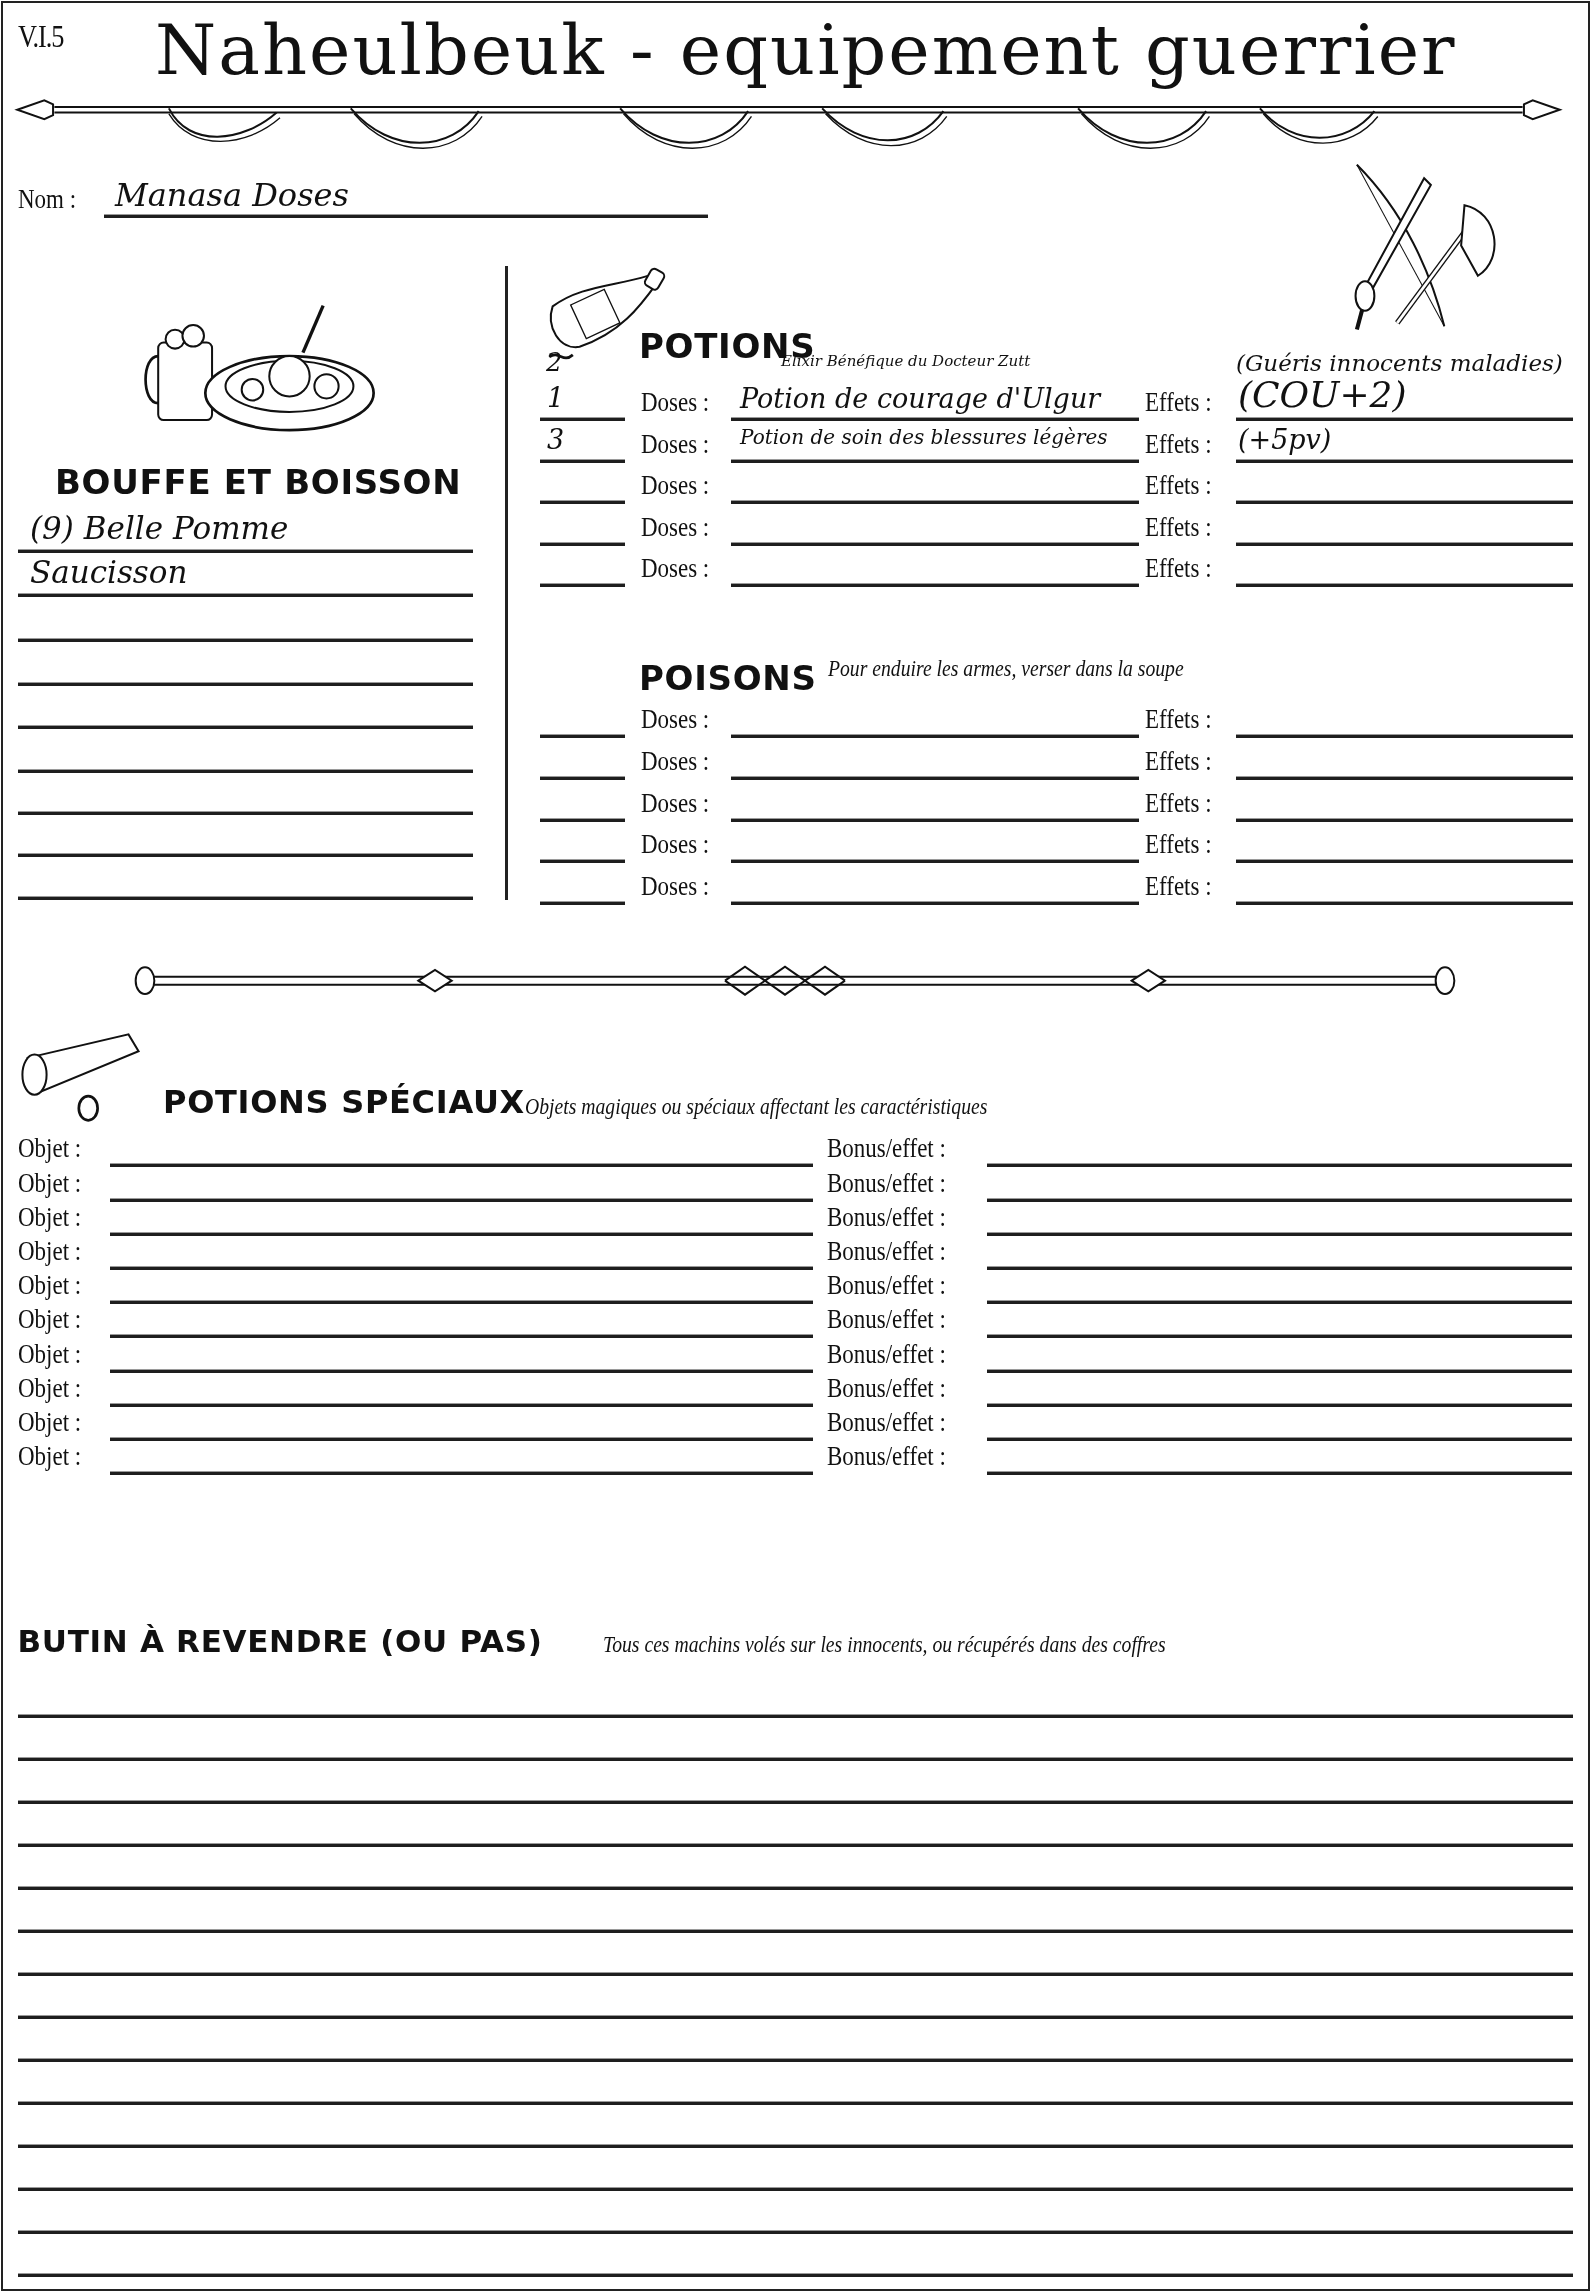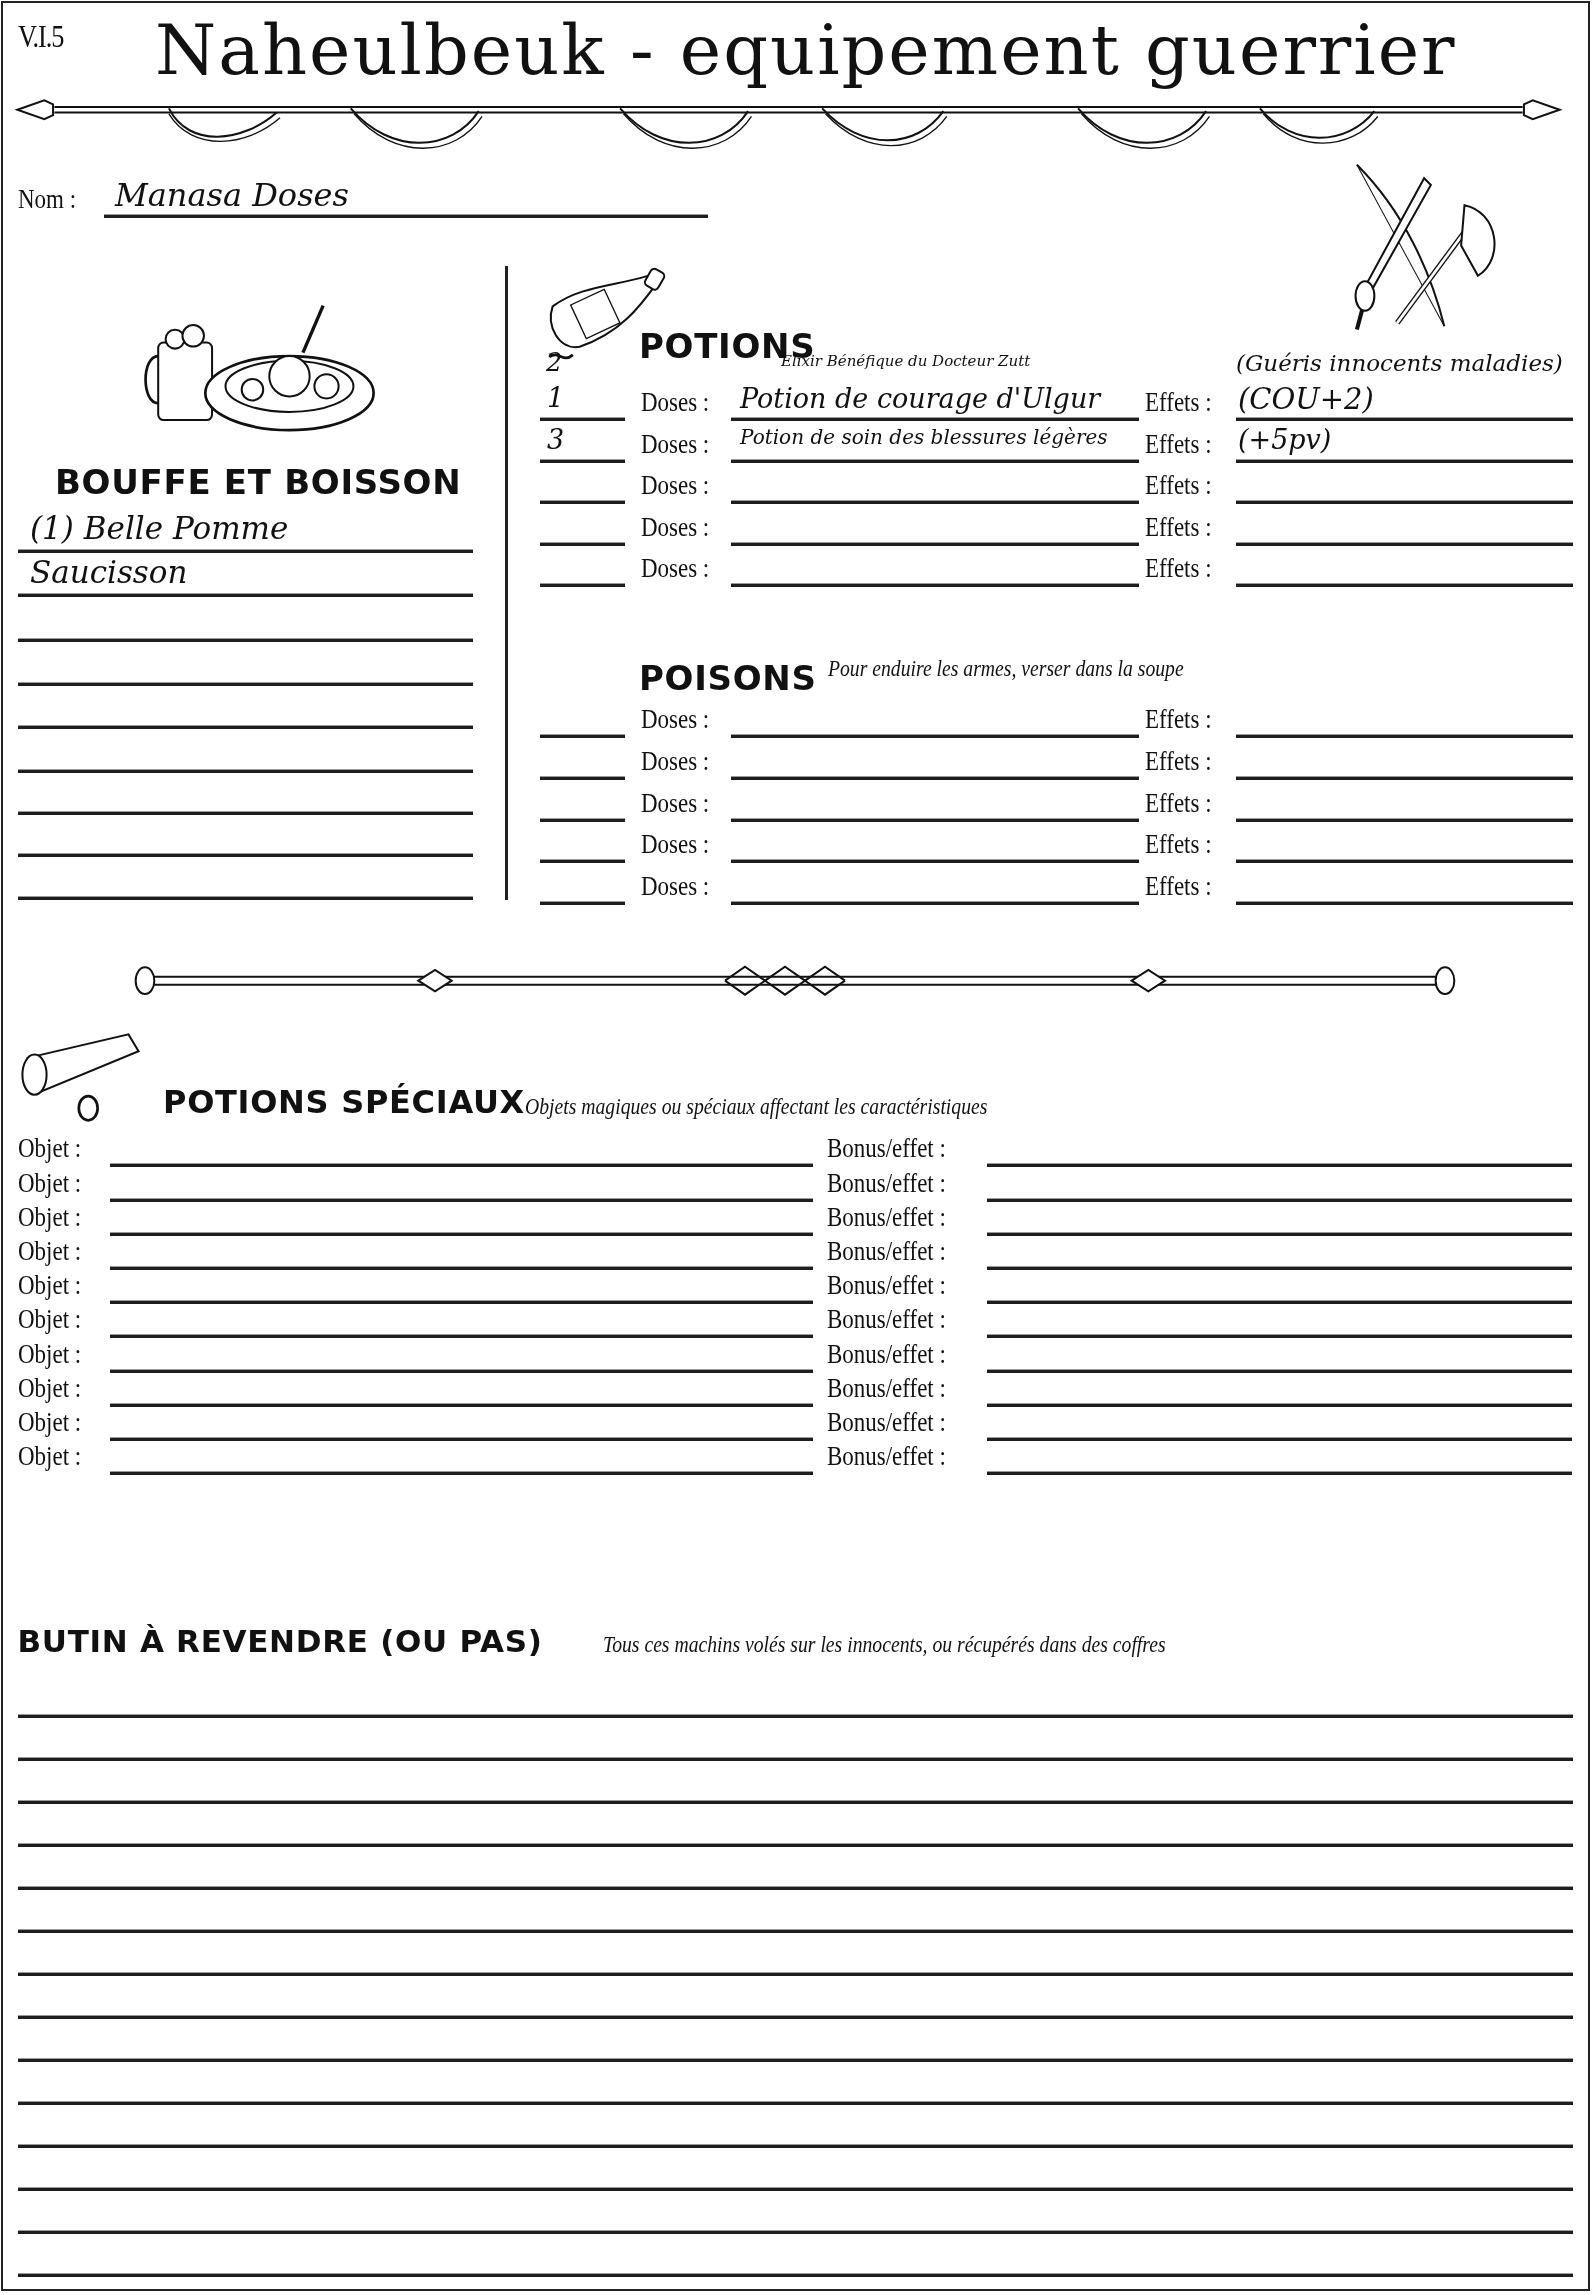--- a/index.html
+++ b/index.html
@@ -71,21 +71,21 @@
   <circle cx="225" cy="110" r="30" fill="#fff" stroke="#111" stroke-width="3"></circle>
   <circle cx="170" cy="130" r="16" fill="#fff" stroke="#111" stroke-width="3"></circle>
   <circle cx="280" cy="125" r="18" fill="#fff" stroke="#111" stroke-width="3"></circle>
   <line x1="245" y1="75" x2="275" y2="5" stroke="#111" stroke-width="5"></line>
 </svg>
 
 <div class="vline" style="left:505px; top:266px; height:634px;"></div>
 
 <div class="abs heading" style="left:55px; top:462px; font-size:34px;">BOUFFE ET BOISSON</div>
 <div id="food-lines">
-    <div class="abs hand" style="left:30px; top:510px; font-size:31px;">(1) Belle Pomme</div>
+    <div class="abs hand" style="left:30px; top:510px; font-size:31px;">(9) Belle Pomme</div>
     <div class="rule" style="left:18px; top:549px; width:455px;"></div>
     <div class="abs hand" style="left:30px; top:554px; font-size:31px;">Saucisson</div>
     <div class="rule" style="left:18px; top:593px; width:455px;"></div>
     <div class="abs hand" style="left:30px; top:599px; font-size:31px;"></div>
     <div class="rule" style="left:18px; top:638px; width:455px;"></div>
     <div class="abs hand" style="left:30px; top:643px; font-size:31px;"></div>
     <div class="rule" style="left:18px; top:682px; width:455px;"></div>
     <div class="abs hand" style="left:30px; top:686px; font-size:31px;"></div>
     <div class="rule" style="left:18px; top:725px; width:455px;"></div>
     <div class="abs hand" style="left:30px; top:729px; font-size:31px;"></div>
@@ -109,21 +109,21 @@
 <div class="abs hand" style="left:546px; top:347px; font-size:25.6px;">2</div>
 <div class="abs hand" style="left:781px; top:352px; font-size:15px;">Elixir Bénéfique du Docteur Zutt</div>
 <div class="abs hand" style="left:1236px; top:350px; font-size:23px;">(Guéris innocents maladies)</div>
 <div id="potion-rows">
     <div class="abs hand" style="left:547px; top:382px; font-size:27px;">1</div>
     <div class="rule" style="left:540px; top:417px; width:85px;"></div>
     <div class="abs label" style="left:641px; top:386px;">Doses :</div>
     <div class="abs hand" style="left:740px; top:383px; font-size:27px;">Potion de courage d'Ulgur</div>
     <div class="rule" style="left:731px; top:417px; width:408px;"></div>
     <div class="abs label" style="left:1145px; top:386px;">Effets :</div>
-    <div class="abs hand" style="left:1238px; top:382px; font-size:29px;font-style:italic;">(COU+2)</div>
+    <div class="abs hand" style="left:1238px; top:374px; font-size:36px;font-style:italic;">(COU+2)</div>
     <div class="rule" style="left:1236px; top:417px; width:337px;"></div>
     <div class="abs hand" style="left:547px; top:424px; font-size:27px;">3</div>
     <div class="rule" style="left:540px; top:459px; width:85px;"></div>
     <div class="abs label" style="left:641px; top:428px;">Doses :</div>
     <div class="abs hand" style="left:740px; top:425px; font-size:20px;">Potion de soin des blessures légères</div>
     <div class="rule" style="left:731px; top:459px; width:408px;"></div>
     <div class="abs label" style="left:1145px; top:428px;">Effets :</div>
     <div class="abs hand" style="left:1238px; top:424px; font-size:27px;">(+5pv)</div>
     <div class="rule" style="left:1236px; top:459px; width:337px;"></div>
     <div class="abs hand" style="left:547px; top:465px; font-size:27px;"></div>

